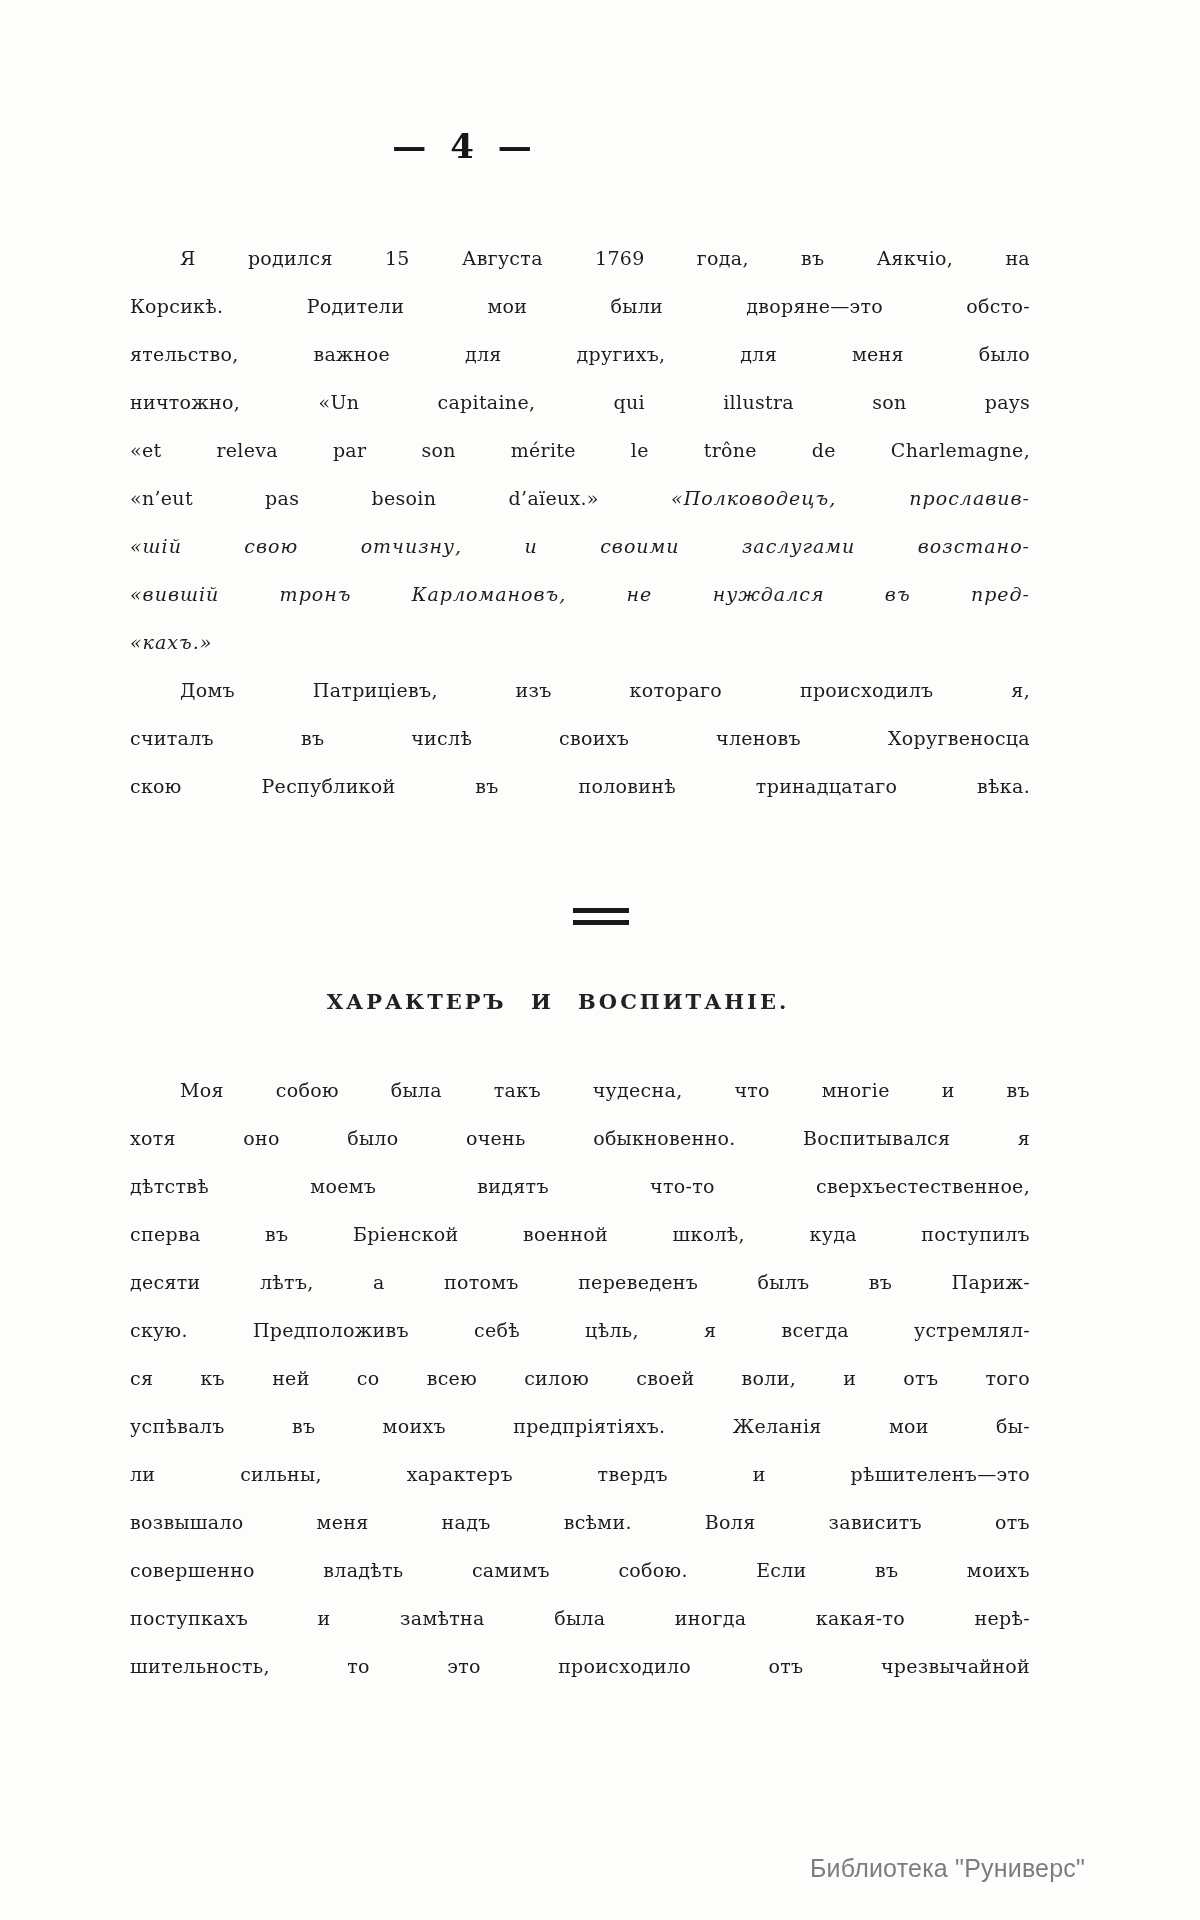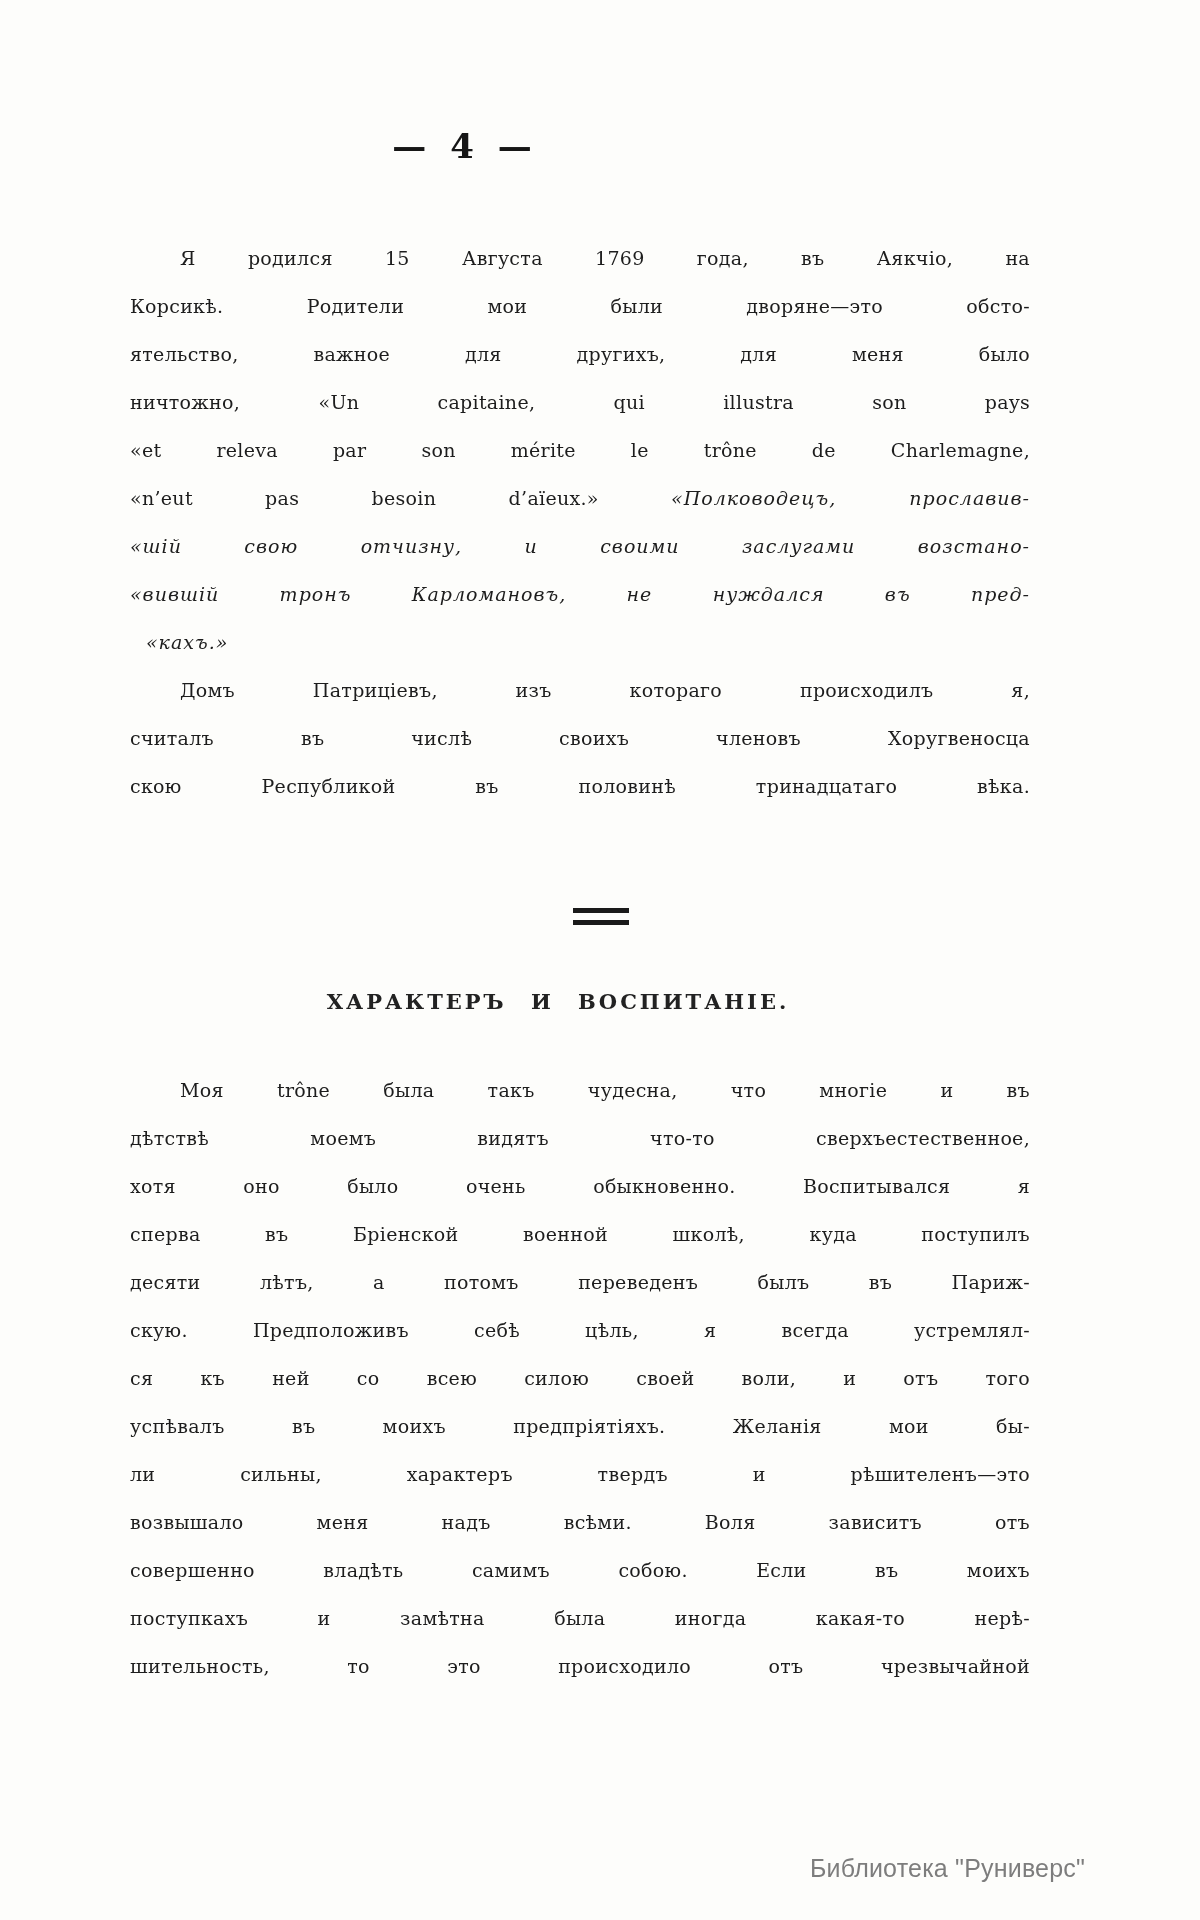--- a/index.html
+++ b/index.html
@@ -36,21 +36,21 @@
     height: 48px;
     line-height: 48px;
     font-size: 19px;
     text-align: justify;
     text-align-last: justify;
     white-space: normal;
     letter-spacing: 0.3px;
     color: #1d1d1d;
   }
   .line.first { text-indent: 50px; }
-  .line.last { text-align-last: left; margin-left: 16px; }
+  .line.last { text-align-last: left; }
   .line em {
     font-style: italic;
     letter-spacing: 1px;
   }
   .divider {
     position: absolute;
     top: 908px;
     left: 573px;
     width: 56px;
     height: 7px;
@@ -103,23 +103,23 @@
         <div class="line"><span>скою Республикой въ половинѣ тринадцатаго вѣка.</span></div>
       </div>
     </div>
 
   <div class="divider"></div>
 
   <div class="section-heading">ХАРАКТЕРЪ И ВОСПИТАНІЕ.</div>
 
   <div class="text-block" id="block-2">
       <div class="paragraph">
-        <div class="line first"><span>Моя trône была такъ чудесна, что многіе и въ</span></div>
+        <div class="line first"><span>Моя собою была такъ чудесна, что многіе и въ</span></div>
+        <div class="line"><span>хотя оно было очень обыкновенно. Воспитывался я</span></div>
         <div class="line"><span>дѣтствѣ моемъ видятъ что-то сверхъестественное,</span></div>
-        <div class="line"><span>хотя оно было очень обыкновенно. Воспитывался я</span></div>
         <div class="line"><span>сперва въ Бріенской военной школѣ, куда поступилъ</span></div>
         <div class="line"><span>десяти лѣтъ, а потомъ переведенъ былъ въ Париж-</span></div>
         <div class="line"><span>скую. Предположивъ себѣ цѣль, я всегда устремлял-</span></div>
         <div class="line"><span>ся къ ней со всею силою своей воли, и отъ того</span></div>
         <div class="line"><span>успѣвалъ въ моихъ предпріятіяхъ. Желанія мои бы-</span></div>
         <div class="line"><span>ли сильны, характеръ твердъ и рѣшителенъ—это</span></div>
         <div class="line"><span>возвышало меня надъ всѣми. Воля зависитъ отъ</span></div>
         <div class="line"><span>совершенно владѣть самимъ собою. Если въ моихъ</span></div>
         <div class="line"><span>поступкахъ и замѣтна была иногда какая-то нерѣ-</span></div>
         <div class="line"><span>шительность, то это происходило отъ чрезвычайной</span></div>

